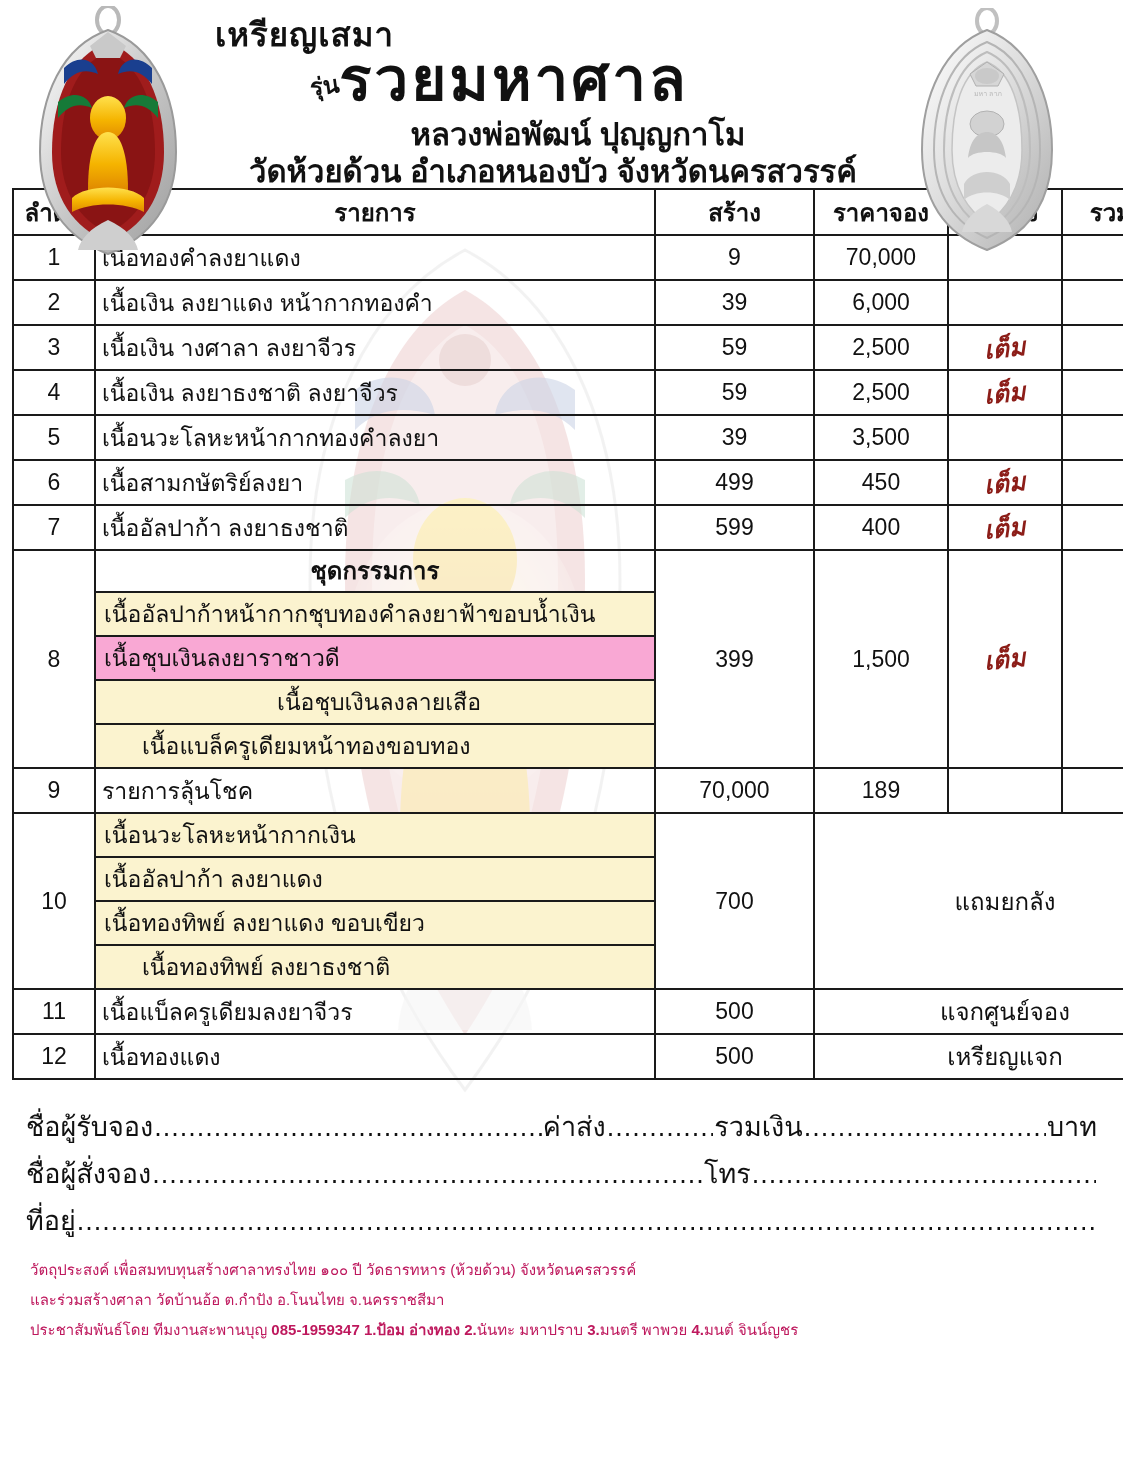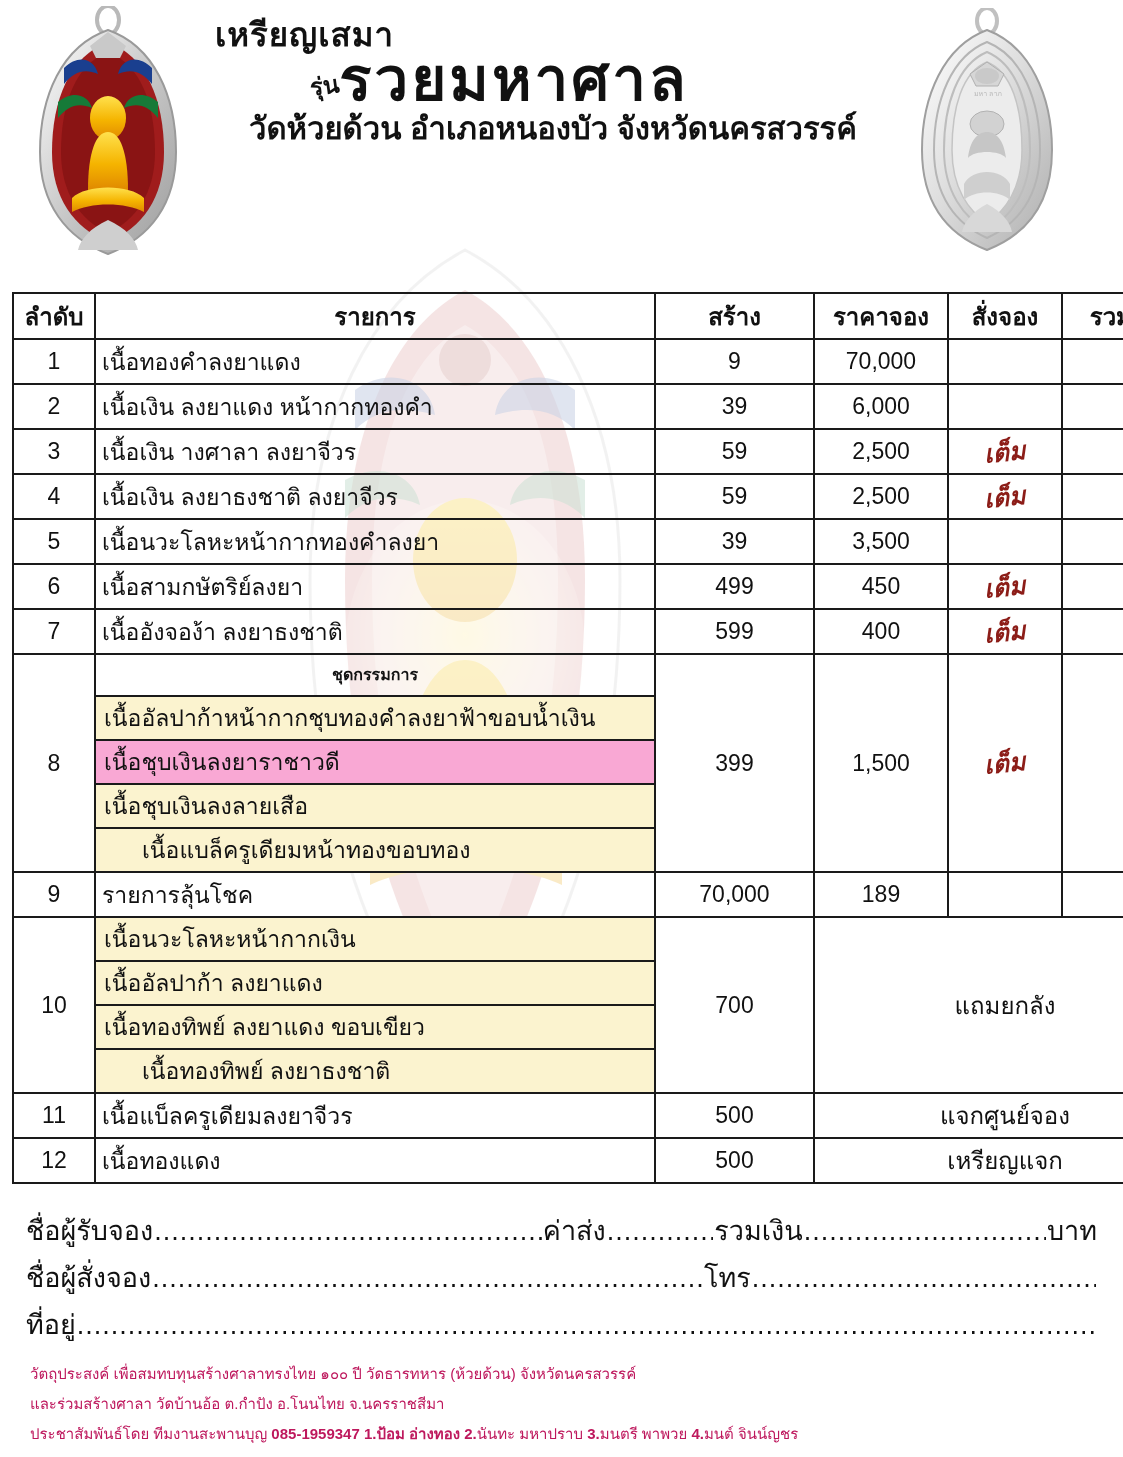--- a/index.html
+++ b/index.html
@@ -28,21 +28,21 @@
     height: 880px;
     opacity: 0.22;
     pointer-events: none;
     z-index: 0;
   }
 
   
   #header {
     position: relative;
     z-index: 3;
-    height: 292px;
+    height: 188px;
   }
   .amulet-left {
     position: absolute;
     left: 28px;
     top: 6px;
     width: 160px;
     height: 252px;
   }
   .amulet-right {
     position: absolute;
@@ -151,21 +151,21 @@
   }
 
   
   .subgroup {
     padding: 0 !important;
     border: 2px solid #1a1a1a;
   }
   .subgroup .sub-head {
     text-align: center;
     font-weight: 700;
-    font-size: 16px;
+    font-size: 24px;
     height: 40px;
     line-height: 40px;
     border-bottom: 2px solid #1a1a1a;
   }
   .subgroup .sub-row {
     height: 42px;
     line-height: 42px;
     padding-left: 8px;
     border-bottom: 2px solid #1a1a1a;
     white-space: nowrap;
@@ -276,20 +276,21 @@
       <path d="M60 184 C60 146 68 126 80 126 C92 126 100 146 100 184 Z" fill="url(#gld)"></path>
       <path d="M44 192 C58 178 102 178 116 192 L116 206 C98 196 62 196 44 206 Z" fill="url(#gld)"></path>
       <path d="M80 214 C62 222 52 234 50 244 L110 244 C108 234 98 222 80 214 Z" fill="#cfcfcf"></path>
     </svg>
 
     <div class="title-block">
       <div class="t-line1">เหรียญเสมา</div>
       <div class="t-line2">
         <span class="prefix">รุ่น</span><span class="big">รวยมหาศาล</span>
       </div>
+      <div class="t-line3">หลวงพ่อพัฒน์ ปุญฺญกาโม</div>
       <div class="t-line4">วัดห้วยด้วน อำเภอหนองบัว จังหวัดนครสวรรค์</div>
     </div>
 
     <svg class="amulet-right" viewBox="0 0 150 246" aria-hidden="true">
       <defs>
         <linearGradient id="sil2" x1="0" y1="0" x2="1" y2="1">
           <stop offset="0%" stop-color="#ffffff"></stop>
           <stop offset="45%" stop-color="#dedede"></stop>
           <stop offset="100%" stop-color="#aeaeae"></stop>
         </linearGradient>
@@ -367,33 +368,33 @@
           <tr>
             <td class="c-no row-main">6</td>
             <td class="c-item row-main item-text">เนื้อสามกษัตริย์ลงยา</td>
             <td class="c-made row-main">499</td>
             <td class="c-price row-main">450</td>
             <td class="c-book row-main"><span class="stamp">เต็ม</span></td>
             <td class="c-total row-main"></td>
           </tr>
           <tr>
             <td class="c-no row-main">7</td>
-            <td class="c-item row-main item-text">เนื้ออังจอง้า ลงยาธงชาติ</td>
+            <td class="c-item row-main item-text">เนื้ออัลปาก้า ลงยาธงชาติ</td>
             <td class="c-made row-main">599</td>
             <td class="c-price row-main">400</td>
             <td class="c-book row-main"><span class="stamp">เต็ม</span></td>
             <td class="c-total row-main"></td>
           </tr>
           <tr>
             <td class="c-no row-main">8</td>
             <td class="c-item subgroup">
               <div class="sub-head">ชุดกรรมการ</div>
               <div class="sub-row" style="background: rgb(251, 243, 207);">เนื้ออัลปาก้าหน้ากากชุบทองคำลงยาฟ้าขอบน้ำเงิน</div>
               <div class="sub-row" style="background: #f9a8d4;">เนื้อชุบเงินลงยาราชาวดี</div>
-              <div class="sub-row" style="background: rgb(251, 243, 207);">เนื้อชุบเงินลงลายเสือ</div>
+              <div class="sub-row" style="background: rgb(251, 243, 207); text-align: center;">เนื้อชุบเงินลงลายเสือ</div>
               <div class="sub-row" style="background: rgb(251, 243, 207);">เนื้อแบล็ครูเดียมหน้าทองขอบทอง</div>
             </td>
             <td class="c-made row-main">399</td>
             <td class="c-price row-main">1,500</td>
             <td class="c-book row-main"><span class="stamp">เต็ม</span></td>
             <td class="c-total row-main"></td>
           </tr>
           <tr>
             <td class="c-no row-main">9</td>
             <td class="c-item row-main item-text">รายการลุ้นโชค</td>

